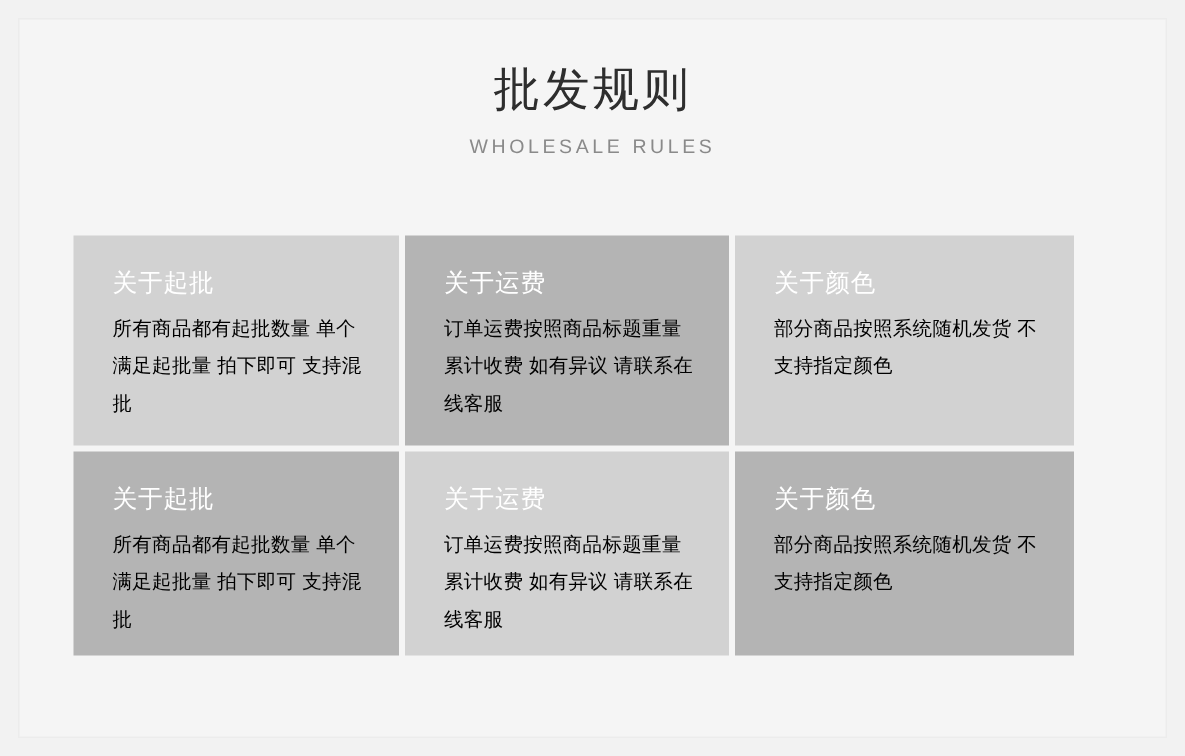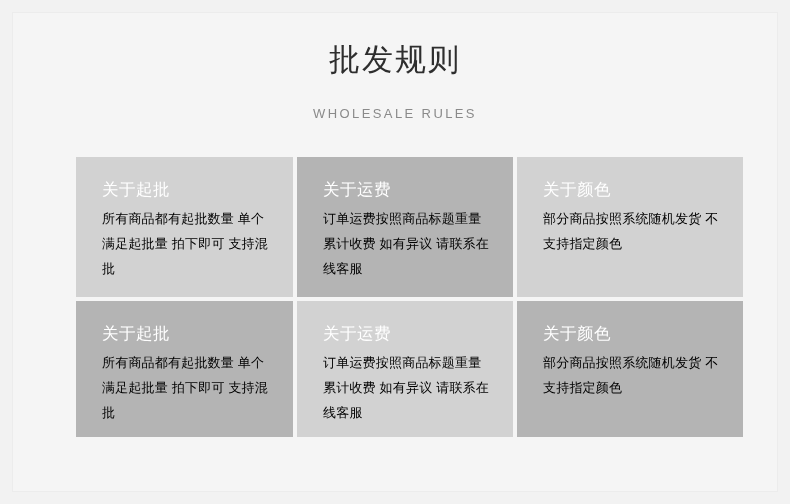--- a/index.html
+++ b/index.html
@@ -48,28 +48,28 @@
     color: #2e2e2e;
     letter-spacing: 2px;
     font-weight: 400;
     margin: 0;
   }
   .header-subtitle {
     font-size: 13px;
     line-height: 20px;
     color: #8a8a8a;
     letter-spacing: 2.4px;
-    margin: 22px 0 0 0;
+    margin: 6px 0 0 0;
     font-weight: 400;
   }
 
   
   .rules-grid {
     position: absolute;
-    left: 76px;
+    left: 49px;
     top: 157px;
     width: 667px;
     display: grid;
     grid-template-columns: 217px 216px 226px;
     grid-template-rows: 140px 136px;
     column-gap: 4px;
     row-gap: 4px;
   }
 
   .rule-card {

